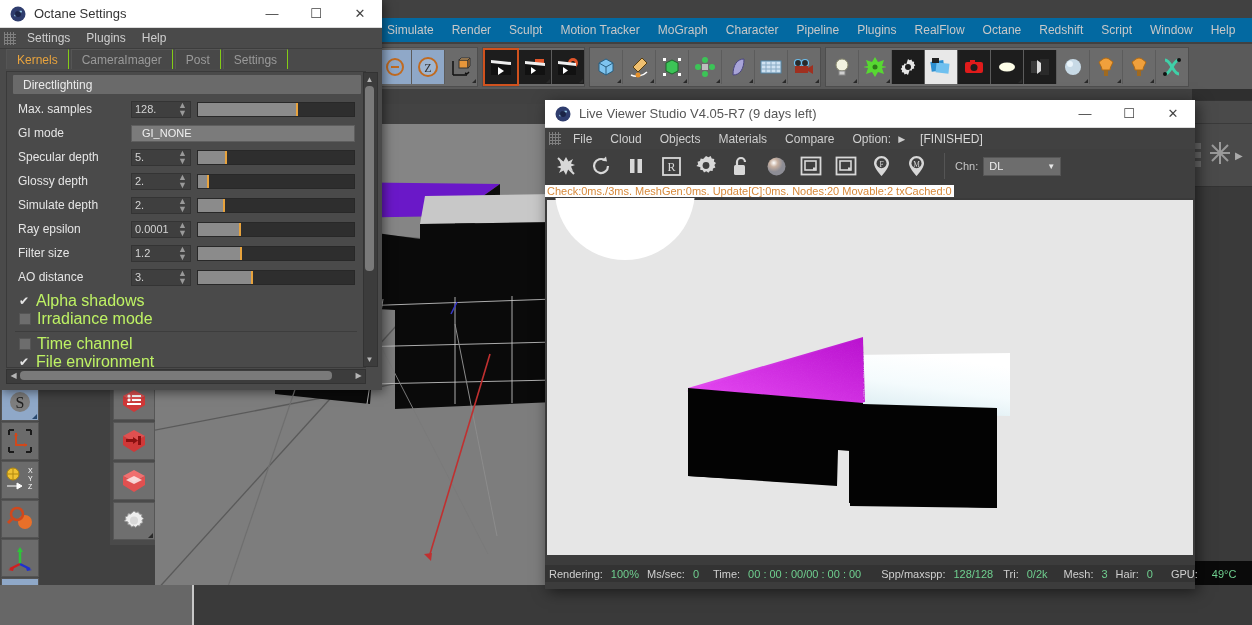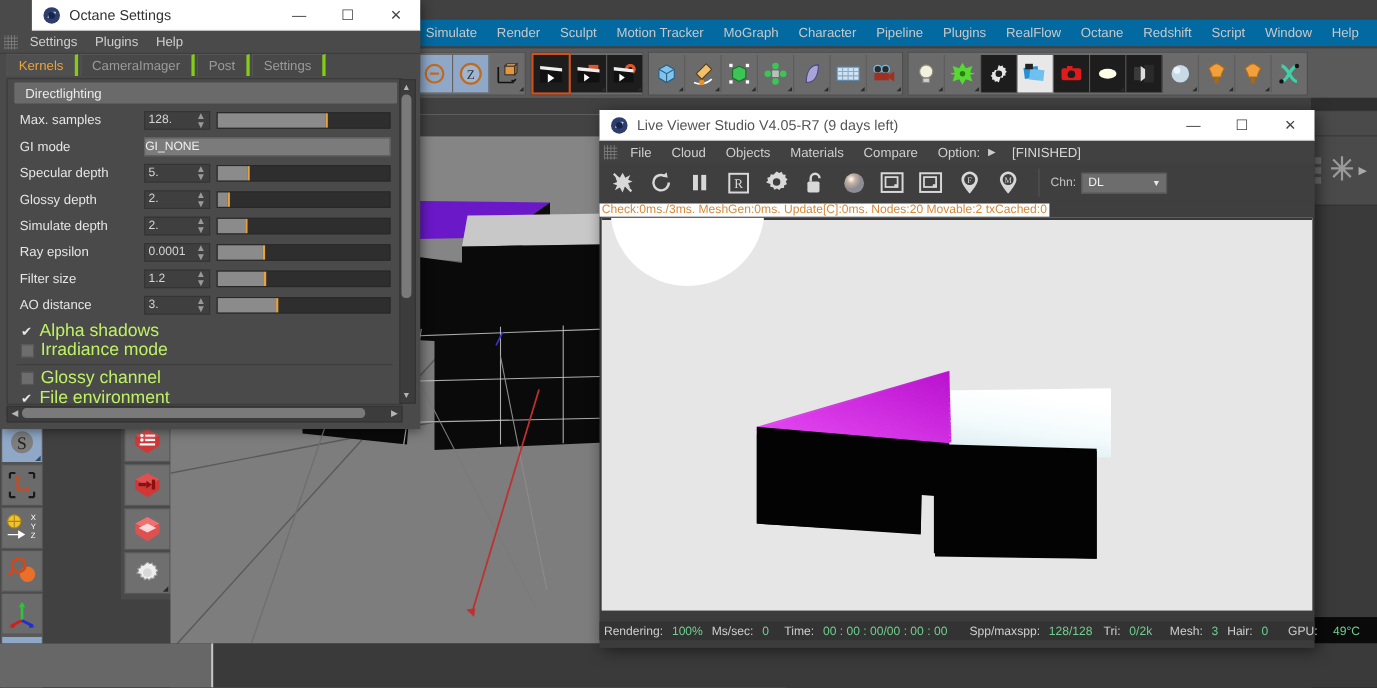--- a/index.html
+++ b/index.html
@@ -46,50 +46,50 @@
 
   
   #c4d-right{position:absolute;left:1192px;top:89px;width:60px;height:536px;background:#333;}
 
   
   #c4d-bottom{position:absolute;left:0;top:585px;width:1252px;height:40px;background:#3a3a3a;}
 
   
   #octane-win{position:absolute;left:0;top:0;width:382px;height:390px;background:#4a4a4a;
       box-shadow:2px 2px 10px rgba(0,0,0,.5);}
-  #oct-titlebar{height:27px;background:#ffffff;display:flex;align-items:center;border-bottom:1px solid #dcdcdc;margin-left:29px;}
+  #oct-titlebar{height:27px;background:#ffffff;display:flex;align-items:center;border-bottom:1px solid #dcdcdc;}
   #oct-title-text{font-size:13px;color:#333;flex:1;}
   .win-ctl{width:44px;height:27px;display:flex;align-items:center;justify-content:center;color:#444;font-size:13px;}
   #oct-menubar{height:20px;background:#4a4a4a;display:flex;align-items:center;color:#cfcfcf;font-size:12px;
     border-bottom:1px solid #3d3d3d;}
   #oct-menubar .mi{padding:0 8px;}
   .gripper{width:12px;height:13px;margin:0 3px 0 4px;
     background-image:repeating-linear-gradient(0deg,#8a8a8a 0 1px,transparent 1px 3px),
                      repeating-linear-gradient(90deg,#8a8a8a 0 1px,transparent 1px 3px);
     background-size:3px 3px;opacity:.85;}
   #oct-tabs{height:20px;background:#4a4a4a;display:flex;align-items:flex-end;padding-left:6px;}
   .otab{height:19px;padding:0 10px;font-size:12px;color:#9a9a9a;background:#484848;margin-right:2px;
-    display:flex;align-items:center;border-top:1px solid #555;border-left:1px solid #555;border-right:3px solid #84cc16;}
+    display:flex;align-items:center;border-top:1px solid #555;border-left:1px solid #555;border-right:1px solid #84cc16;}
   .otab.active{color:#e8a33d;background:#4f4f4f;}
   #oct-body{position:absolute;left:6px;top:71px;width:358px;height:295px;background:#4a4a4a;
     border:1px solid #3a3a3a;overflow:hidden;}
   #oct-section{height:19px;margin:3px 4px 3px 6px;background:#6a6a6a;color:#eaeaea;font-size:12px;
     display:flex;align-items:center;padding-left:10px;border-radius:1px;}
   .row{height:24px;display:flex;align-items:center;padding-left:11px;}
   .row .lbl{width:113px;font-size:12px;color:#e5e5e5;}
   .numbox{width:60px;height:17px;background:#3f3f3f;border:1px solid #343434;display:flex;align-items:center;
     justify-content:space-between;padding:0 3px;box-sizing:border-box;}
   .numbox span.v{font-size:11px;color:#d4d4d4;}
   .spin{font-size:9px;color:#9a9a9a;line-height:8px;text-align:center;}
   .slider{height:15px;flex:1;margin-left:6px;margin-right:10px;background:#2e2e2e;border:1px solid #282828;
     position:relative;box-sizing:border-box;}
   .slider .fill{position:absolute;left:0;top:0;bottom:0;background:#8b8b8b;}
   .slider .knob{position:absolute;top:0;bottom:0;width:2px;background:#e8a33d;}
   .combo{flex:1;height:17px;margin-right:10px;background:#7b7b7b;border:1px solid #5e5e5e;
-    display:flex;align-items:center;font-size:11px;color:#efefef;box-sizing:border-box;}
+    display:flex;align-items:center;padding-left:10px;font-size:11px;color:#efefef;box-sizing:border-box;}
   .chkrow{height:18px;display:flex;align-items:center;padding-left:12px;gap:6px;}
   .chkrow .cl{font-size:16px;color:#bef264;}
   .cbox{width:10px;height:10px;background:#6d6d6d;border:1px solid #555;}
   .cchk{width:11px;height:11px;color:#e6e6e6;font-size:12px;line-height:11px;}
   .divider{height:1px;background:#3d3d3d;margin:3px 8px;}
   #oct-vscroll{position:absolute;right:4px;top:72px;width:13px;height:293px;background:#3c3c3c;border:1px solid #333;}
   #oct-vscroll .thumb{position:absolute;left:1px;top:13px;width:9px;height:185px;background:#7a7a7a;border-radius:4px;}
   .sb-arrow{position:absolute;left:1px;width:9px;height:11px;color:#b5b5b5;font-size:8px;text-align:center;line-height:11px;}
   #oct-hscroll{position:absolute;left:6px;bottom:6px;width:358px;height:13px;background:#3c3c3c;border:1px solid #333;}
   #oct-hscroll .thumb{position:absolute;top:1px;left:13px;height:9px;width:312px;background:#7a7a7a;border-radius:4px;}
@@ -628,21 +628,21 @@
       <span class="cchk">✔</span>
       <span class="cl">Alpha shadows</span>
     </div>
     <div class="chkrow">
       <span class="cbox"></span>
       <span class="cl">Irradiance mode</span>
     </div>
     <div class="divider"></div>
     <div class="chkrow">
       <span class="cbox"></span>
-      <span class="cl">Glossy channel</span>
+      <span class="cl">Time channel</span>
     </div>
     <div class="chkrow">
       <span class="cchk">✔</span>
       <span class="cl">File environment</span>
     </div>
 
   </div>
 
   <div id="oct-vscroll">
     <div class="sb-arrow" style="top:1px;">▲</div>

